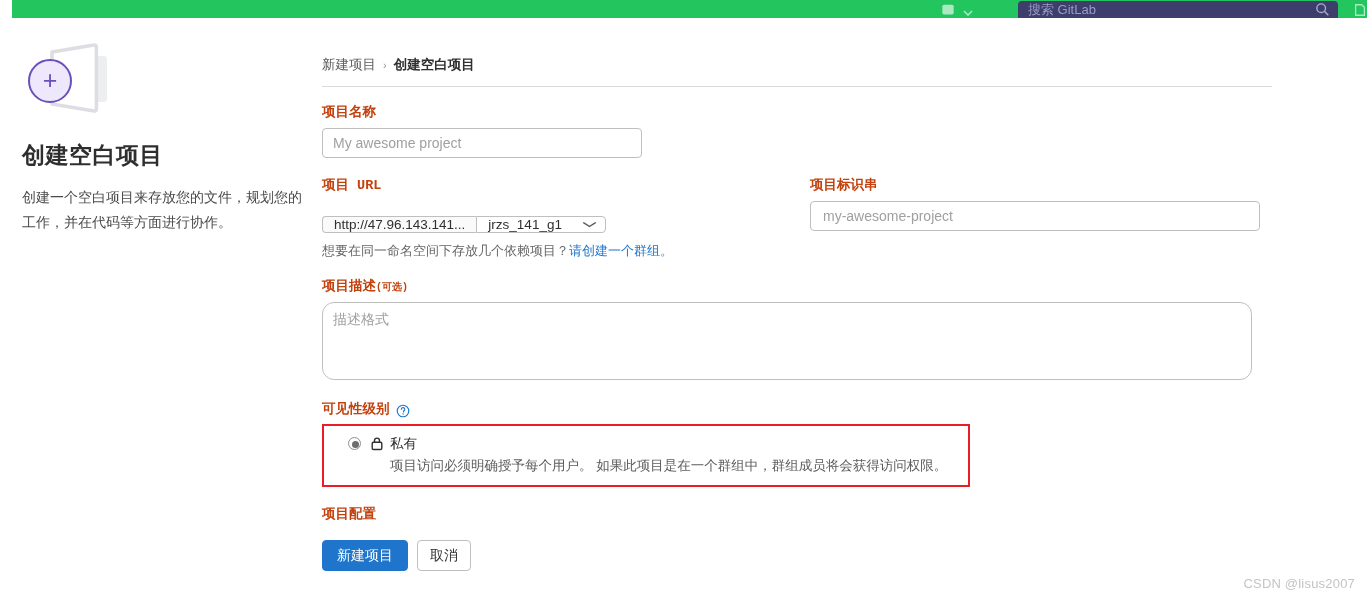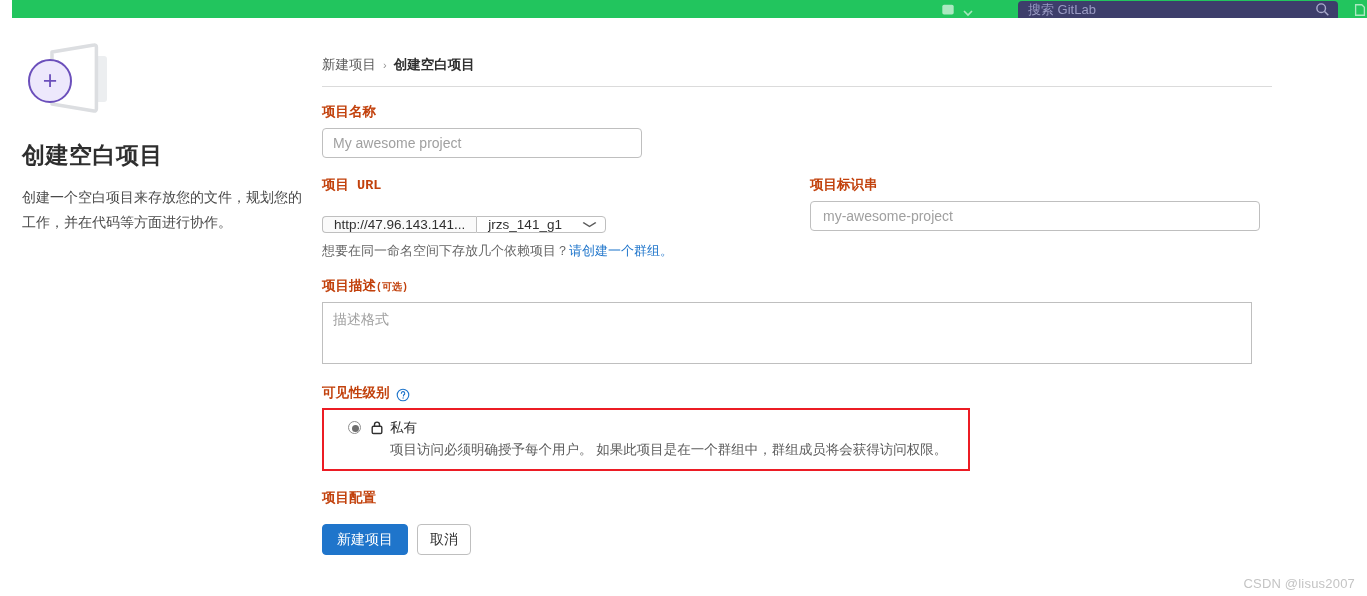--- a/index.html
+++ b/index.html
@@ -208,27 +208,27 @@
     color: #666666;
     margin-top: 9px;
   }
   .helper a { color: #1f75cb; text-decoration: none; }
 
   #path-input { width: 450px; padding-left: 12px; }
 
   .desc-block { margin-top: 17px; }
   .desc-area {
     width: 930px;
-    height: 62px;
+    height: 78px;
     resize: none;
     font-family: "Liberation Sans", "DejaVu Sans", sans-serif;
     font-size: 14px;
     color: #303030;
     border: 1px solid #bfbfbf;
-    border-radius: 0;
+    border-radius: 12px;
     padding: 8px 10px;
     background: #fff;
     outline: none;
     display: block;
   }
   .desc-area::placeholder { color: #a0a0a0; }
 
   .vis-block { margin-top: 20px; }
   .vis-head { display: flex; align-items: flex-end; gap: 6px; margin-bottom: 6px; }
   .help-icon { width: 14px; height: 14px; color: #1f75cb; }

